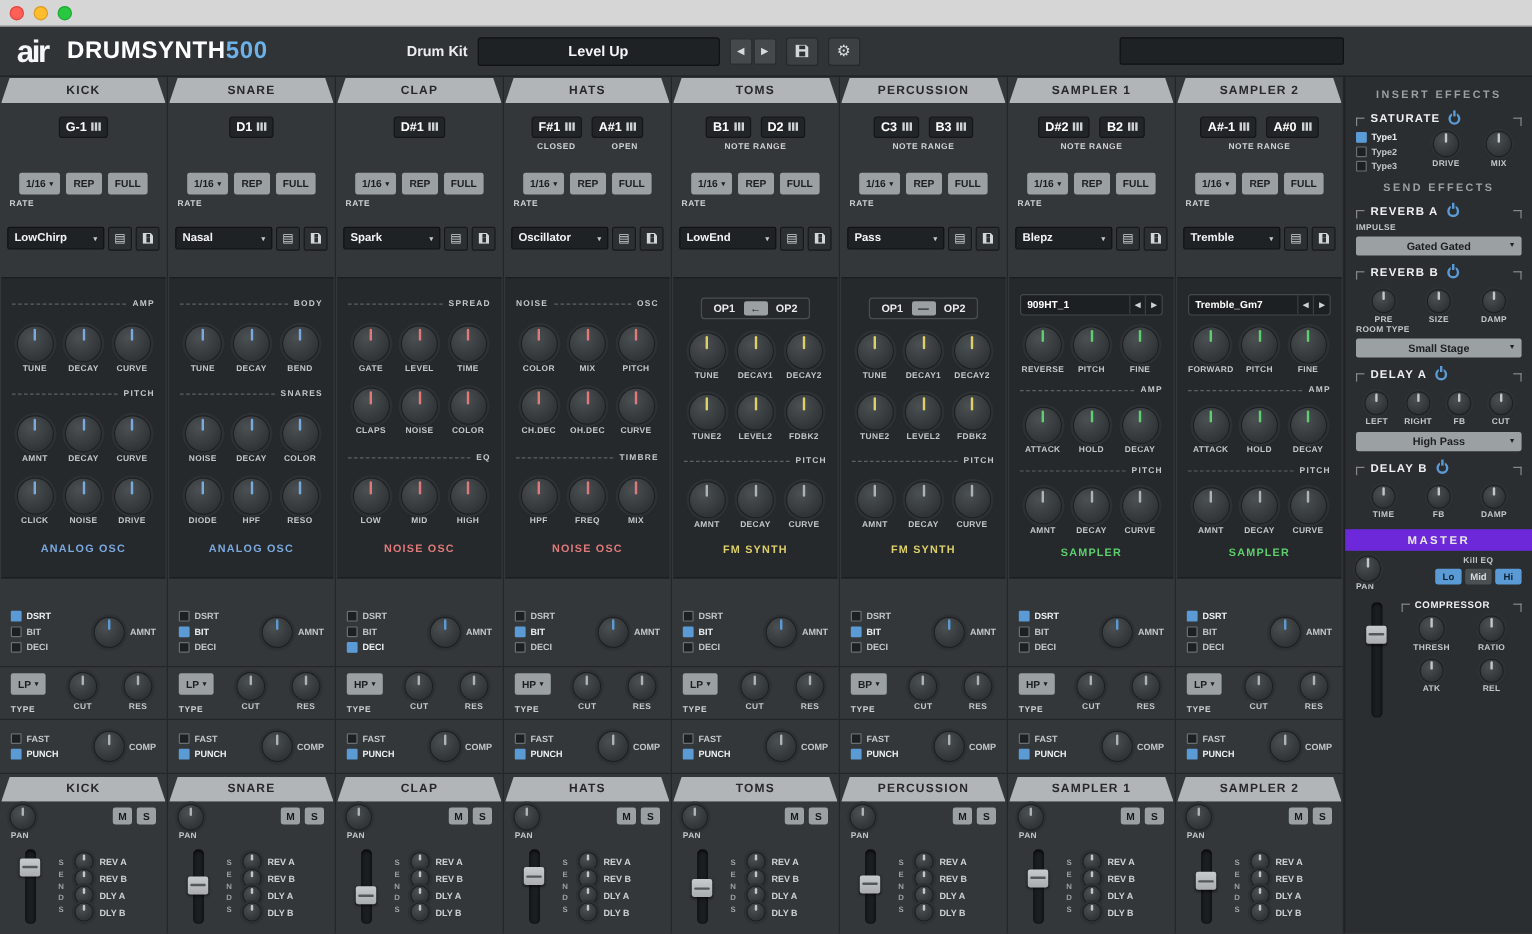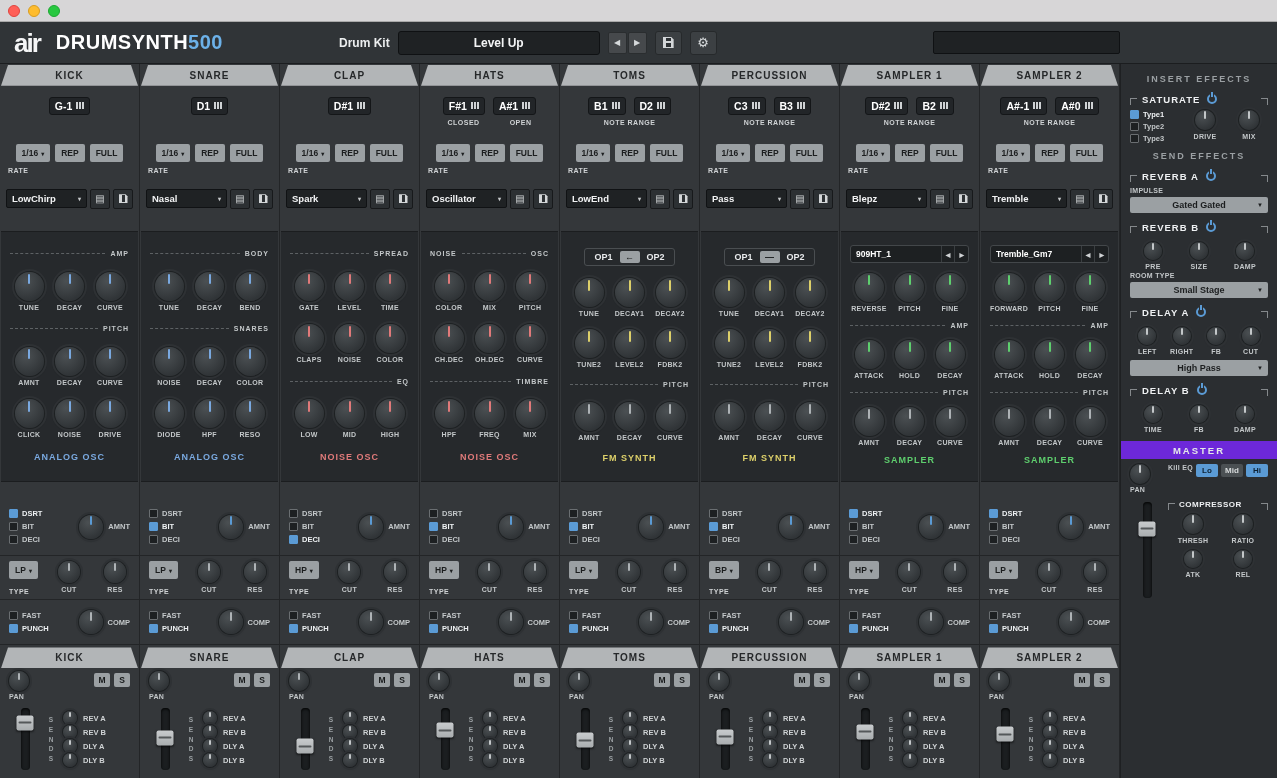--- a/index.html
+++ b/index.html
@@ -114,21 +114,21 @@
   .satbody .optcol{flex:0 0 52px;gap:3px}
   .krow2{display:flex;gap:14px;margin-left:auto;padding-right:4px}
   .dd{height:16px;background:#9ba0a3;border-radius:2px;display:flex;align-items:center;justify-content:center;position:relative;
       font-size:9px;font-weight:bold;color:#1c1e1f;margin:3px 0 4px}
   .dd .dn{position:absolute;right:5px}
   .tiny{font-size:7px;font-weight:bold;color:#c3c7c9;letter-spacing:.3px}
   .sbknobs{display:flex;justify-content:space-around;margin:4px 0 2px}
   .masterband{background:#6d28d9;margin:6px -9px 5px;height:18px;display:flex;align-items:center;justify-content:center;
               font-size:9.5px;font-weight:bold;letter-spacing:2px;color:#e4e7e9}
   .mrow1{display:flex;justify-content:space-between;align-items:flex-start}
-  .killeq{display:flex;align-items:flex-start;gap:3px}
+  .killeq{display:flex;flex-direction:column;align-items:center;gap:3px}
   .eqchips{display:flex;gap:3px}
   .eqchip{width:22px;height:13px;border-radius:2px;font-size:8px;font-weight:bold;display:flex;align-items:center;justify-content:center;background:#4b5053;color:#d7dadb}
   .eqchip.on{background:#5b9bd5;color:#0e2233}
   .mrow2{display:flex;flex:1;gap:4px;margin-top:5px}
   .mfcol{width:34px;display:flex;justify-content:center;padding-top:4px}
   .mftrack{width:9px;height:96px;background:#1b1e20;border-radius:4px;position:relative;box-shadow:inset 0 1px 3px #000}
   .compbox{flex:1;display:flex;flex-direction:column}
   .comptitle{display:flex;align-items:center;gap:4px}
   .comptitle .fxname{font-size:8px;letter-spacing:.5px}
 </style>

